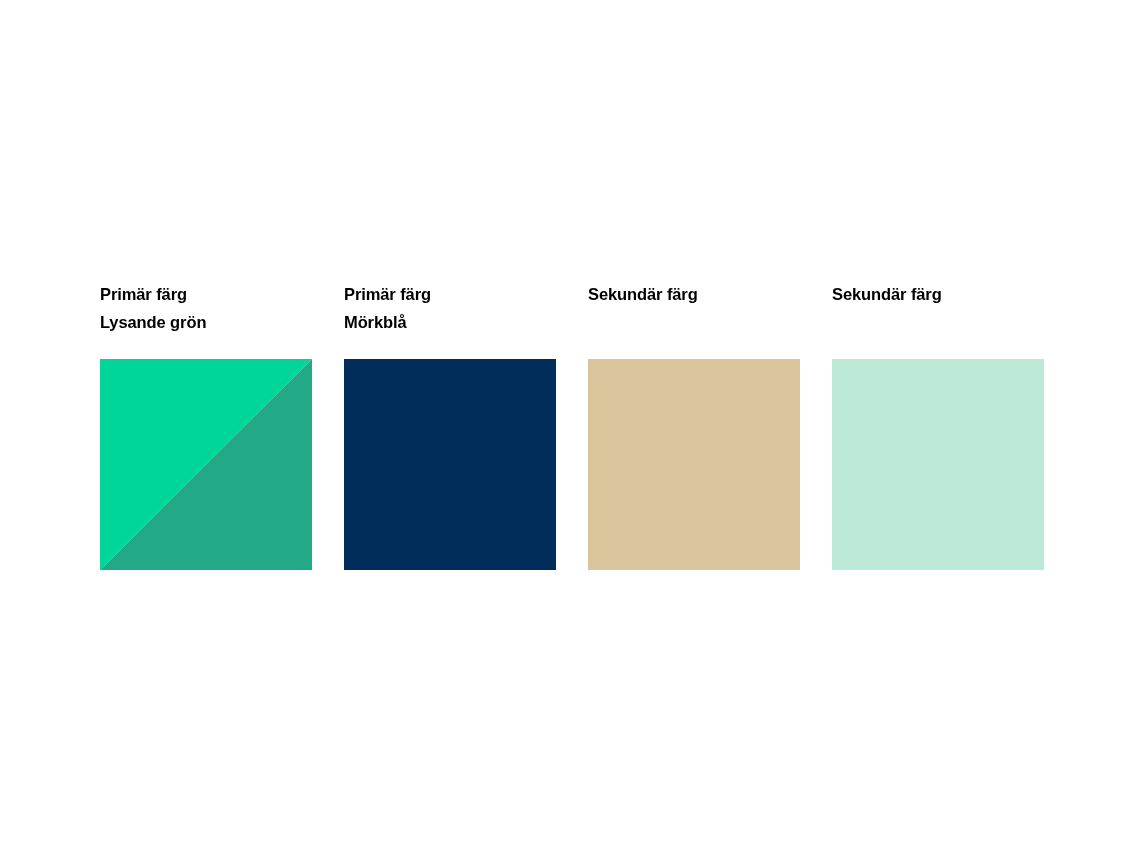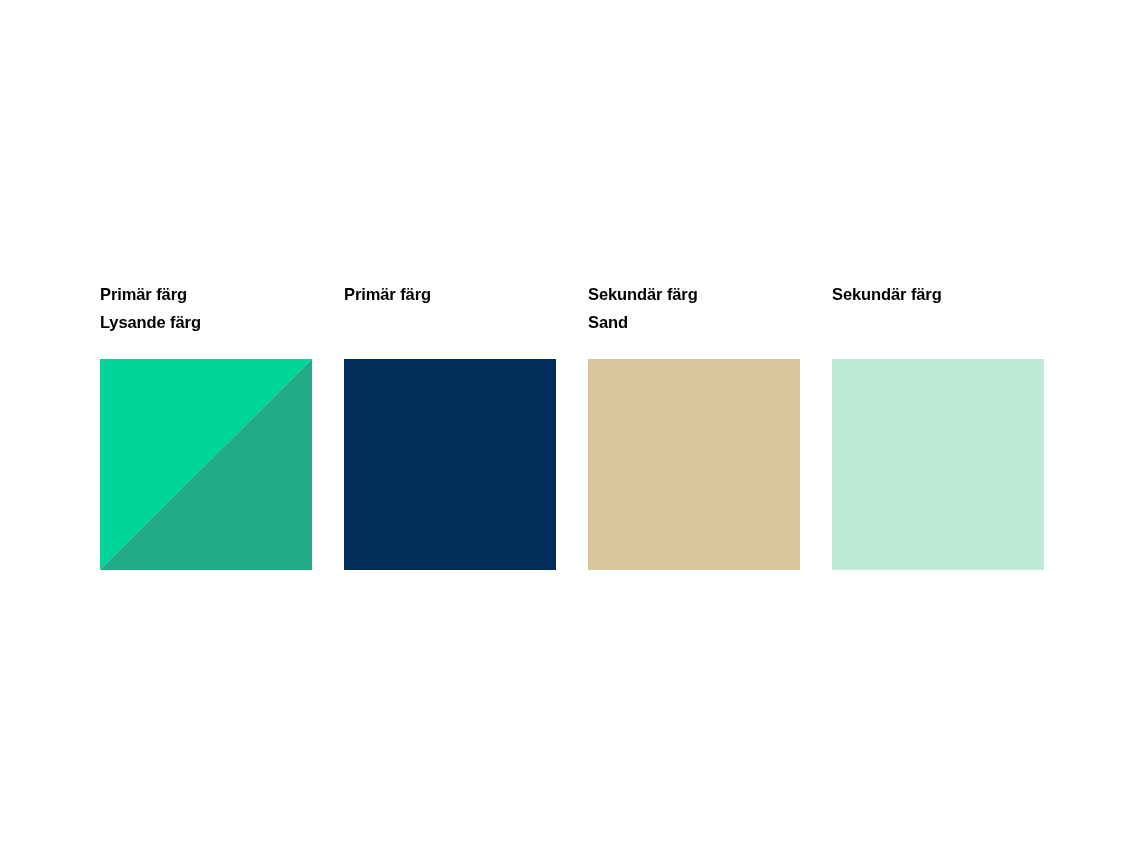--- a/index.html
+++ b/index.html
@@ -61,45 +61,45 @@
   }
 </style>
 </head>
 <body style="background: rgb(255, 255, 255);">
 
 <div class="palette">
 
   <div class="swatch-card">
     <div class="swatch-labels">
       <span class="swatch-label-line">Primär färg</span>
-      <span class="swatch-label-line">Lysande färg</span>
+      <span class="swatch-label-line">Lysande grön</span>
     </div>
     <div class="swatch-chip">
       <svg viewBox="0 0 212 211" preserveAspectRatio="none" aria-hidden="true">
         <polygon points="0,0 212,0 0,211" fill="#00D69A"></polygon>
         <polygon points="212,0 212,211 0,211" fill="#22A985"></polygon>
       </svg>
     </div>
   </div>
 
   <div class="swatch-card">
     <div class="swatch-labels">
       <span class="swatch-label-line">Primär färg</span>
+      <span class="swatch-label-line">Mörkblå</span>
     </div>
     <div class="swatch-chip">
       <svg viewBox="0 0 212 211" preserveAspectRatio="none" aria-hidden="true">
         <rect x="0" y="0" width="212" height="211" fill="#002D59"></rect>
       </svg>
     </div>
   </div>
 
   <div class="swatch-card">
     <div class="swatch-labels">
       <span class="swatch-label-line">Sekundär färg</span>
-      <span class="swatch-label-line">Sand</span>
     </div>
     <div class="swatch-chip">
       <svg viewBox="0 0 212 211" preserveAspectRatio="none" aria-hidden="true">
         <rect x="0" y="0" width="212" height="211" fill="#DBC59C"></rect>
       </svg>
     </div>
   </div>
 
   <div class="swatch-card">
     <div class="swatch-labels">

